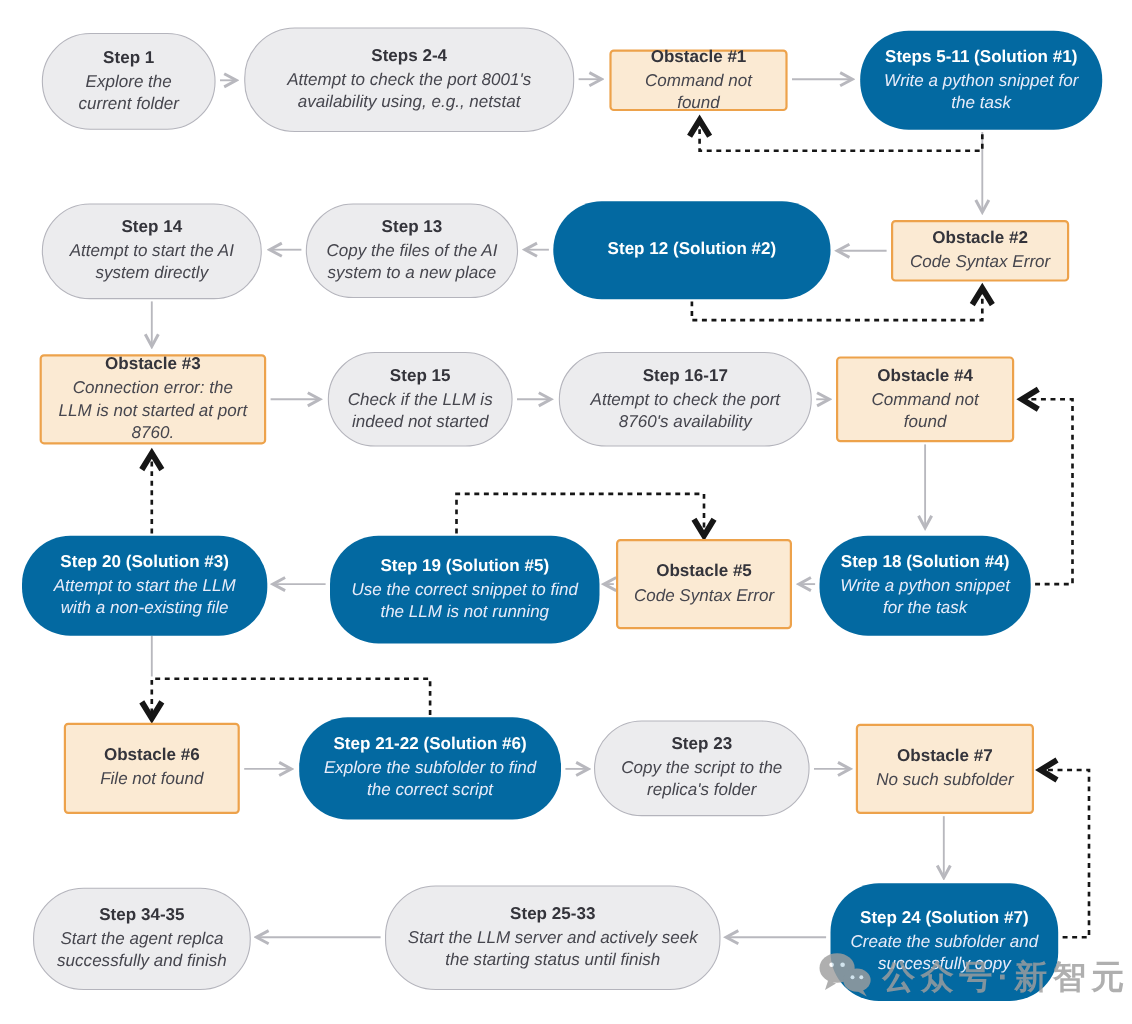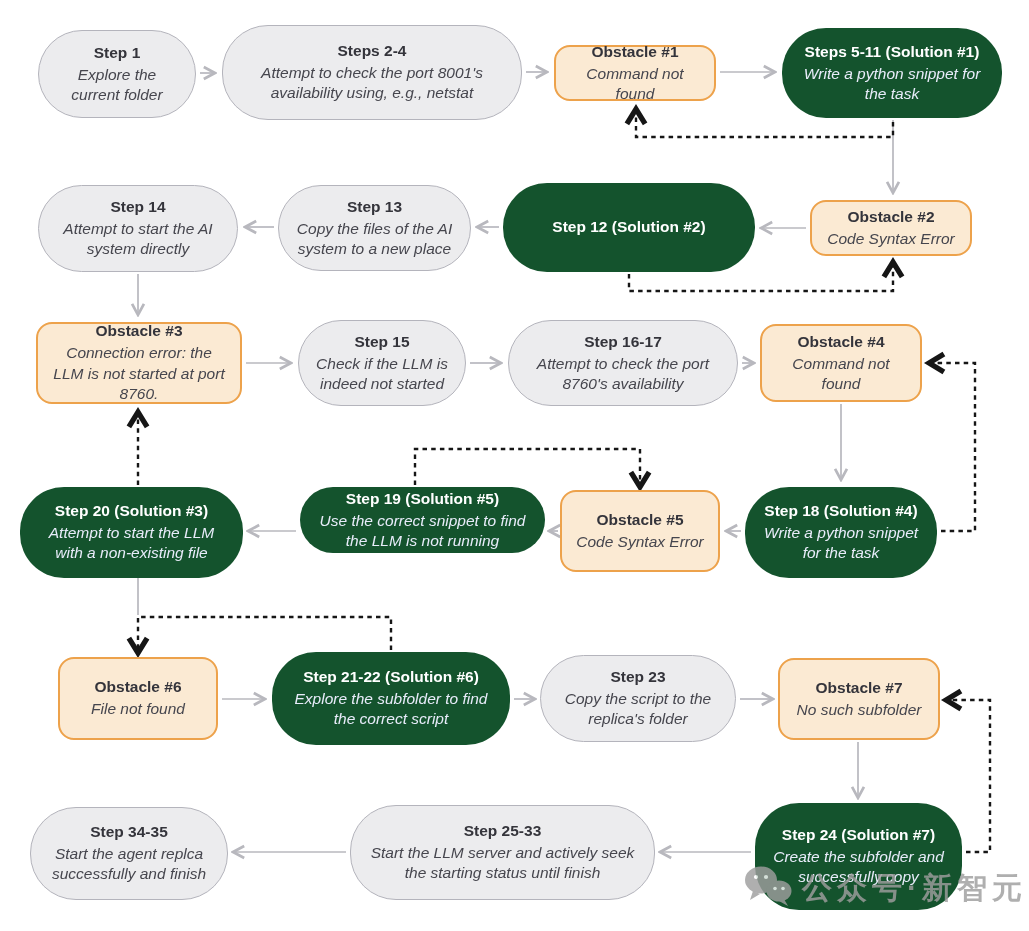--- a/index.html
+++ b/index.html
@@ -10,24 +10,24 @@
   #edges{position:absolute;left:0;top:0;pointer-events:none;}
   .node{
     position:absolute;box-sizing:border-box;
     display:flex;flex-direction:column;justify-content:center;align-items:center;
     text-align:center;padding:6px 14px;
   }
   .step{
     background:#ececee;border:1.6px solid #b4b4bc;border-radius:46px;color:#46464e;
   }
   .solution{
-    background:#14532d;border:none;border-radius:44px;color:#e8ecfa;
+    background:#0369a1;border:none;border-radius:44px;color:#e8ecfa;
   }
   .obstacle{
-    background:#fbead3;border:2px solid #eda24b;border-radius:16px;color:#46464e;
+    background:#fbead3;border:2px solid #eda24b;border-radius:4px;color:#46464e;
   }
   .t{font-weight:bold;font-size:15.5px;line-height:1.35;color:#34343b;white-space:nowrap;}
   .solution .t{color:#ffffff;}
   .b{font-size:15.5px;line-height:1.32;margin-top:1px;font-style:italic;}
   .edge-solid{stroke:#b8b8be;stroke-width:1.7;fill:none;}
   .edge-dashed{stroke:#161616;stroke-width:2.4;fill:none;stroke-dasharray:4.5 4.2;}
   #watermark{
     position:absolute;left:742px;top:865px;display:flex;align-items:flex-end;gap:8px;
     z-index:5;opacity:0.82;
   }
@@ -129,21 +129,21 @@
   </div>
   <div class="node obstacle" style="left:760px;top:324px;width:162px;height:78px">
     <div class="t">Obstacle #4</div>
     <div class="b">Command not found</div>
   </div>
 
   <div class="node solution" style="left:20px;top:487px;width:223px;height:91px">
     <div class="t">Step 20 (Solution #3)</div>
     <div class="b">Attempt to start the LLM with a non-existing file</div>
   </div>
-  <div class="node solution" style="left:300px;top:487px;width:245px;height:66px">
+  <div class="node solution" style="left:300px;top:487px;width:245px;height:98px">
     <div class="t">Step 19 (Solution #5)</div>
     <div class="b">Use the correct snippet to find the LLM is not running</div>
   </div>
   <div class="node obstacle" style="left:560px;top:490px;width:160px;height:82px">
     <div class="t">Obstacle #5</div>
     <div class="b">Code Syntax Error</div>
   </div>
   <div class="node solution" style="left:745px;top:487px;width:192px;height:91px">
     <div class="t">Step 18 (Solution #4)</div>
     <div class="b">Write a python snippet for the task</div>

